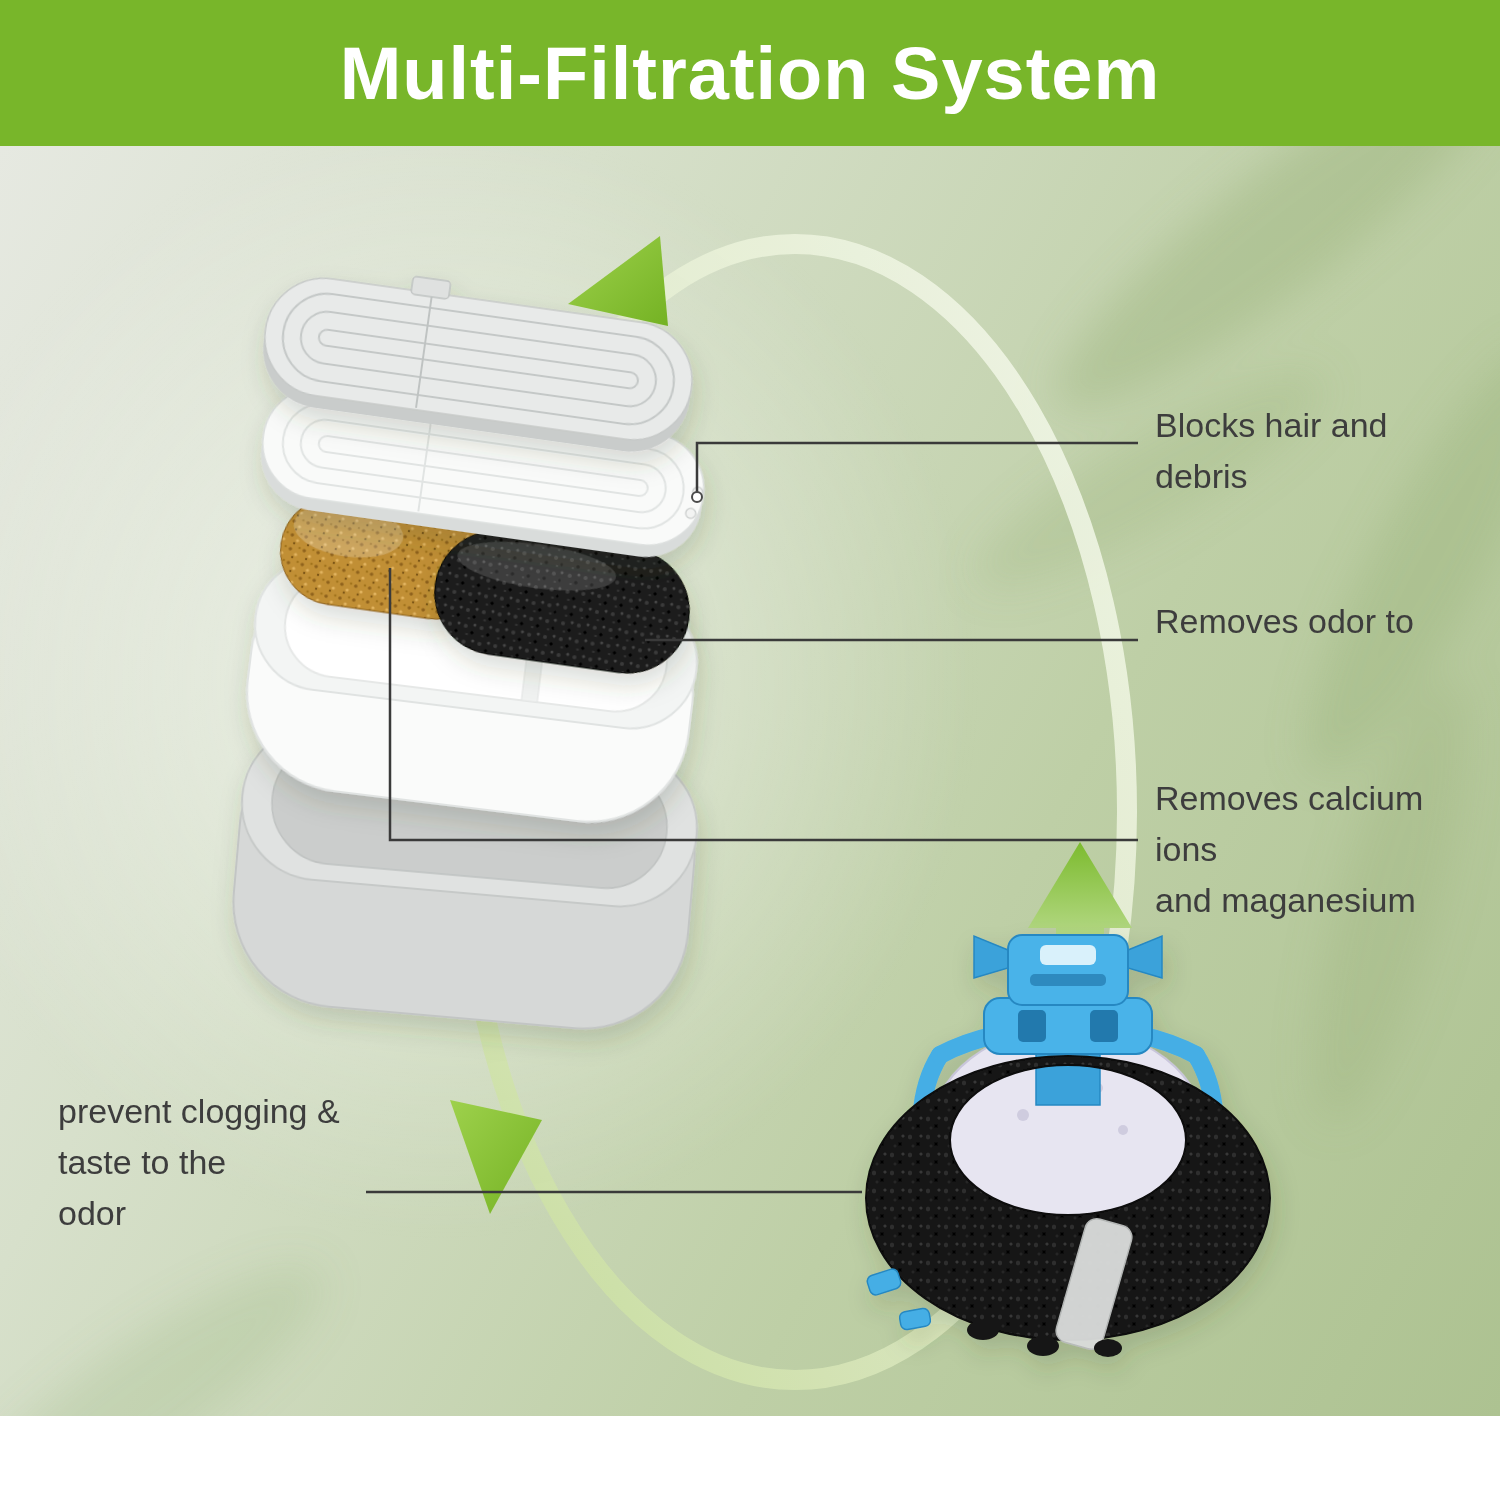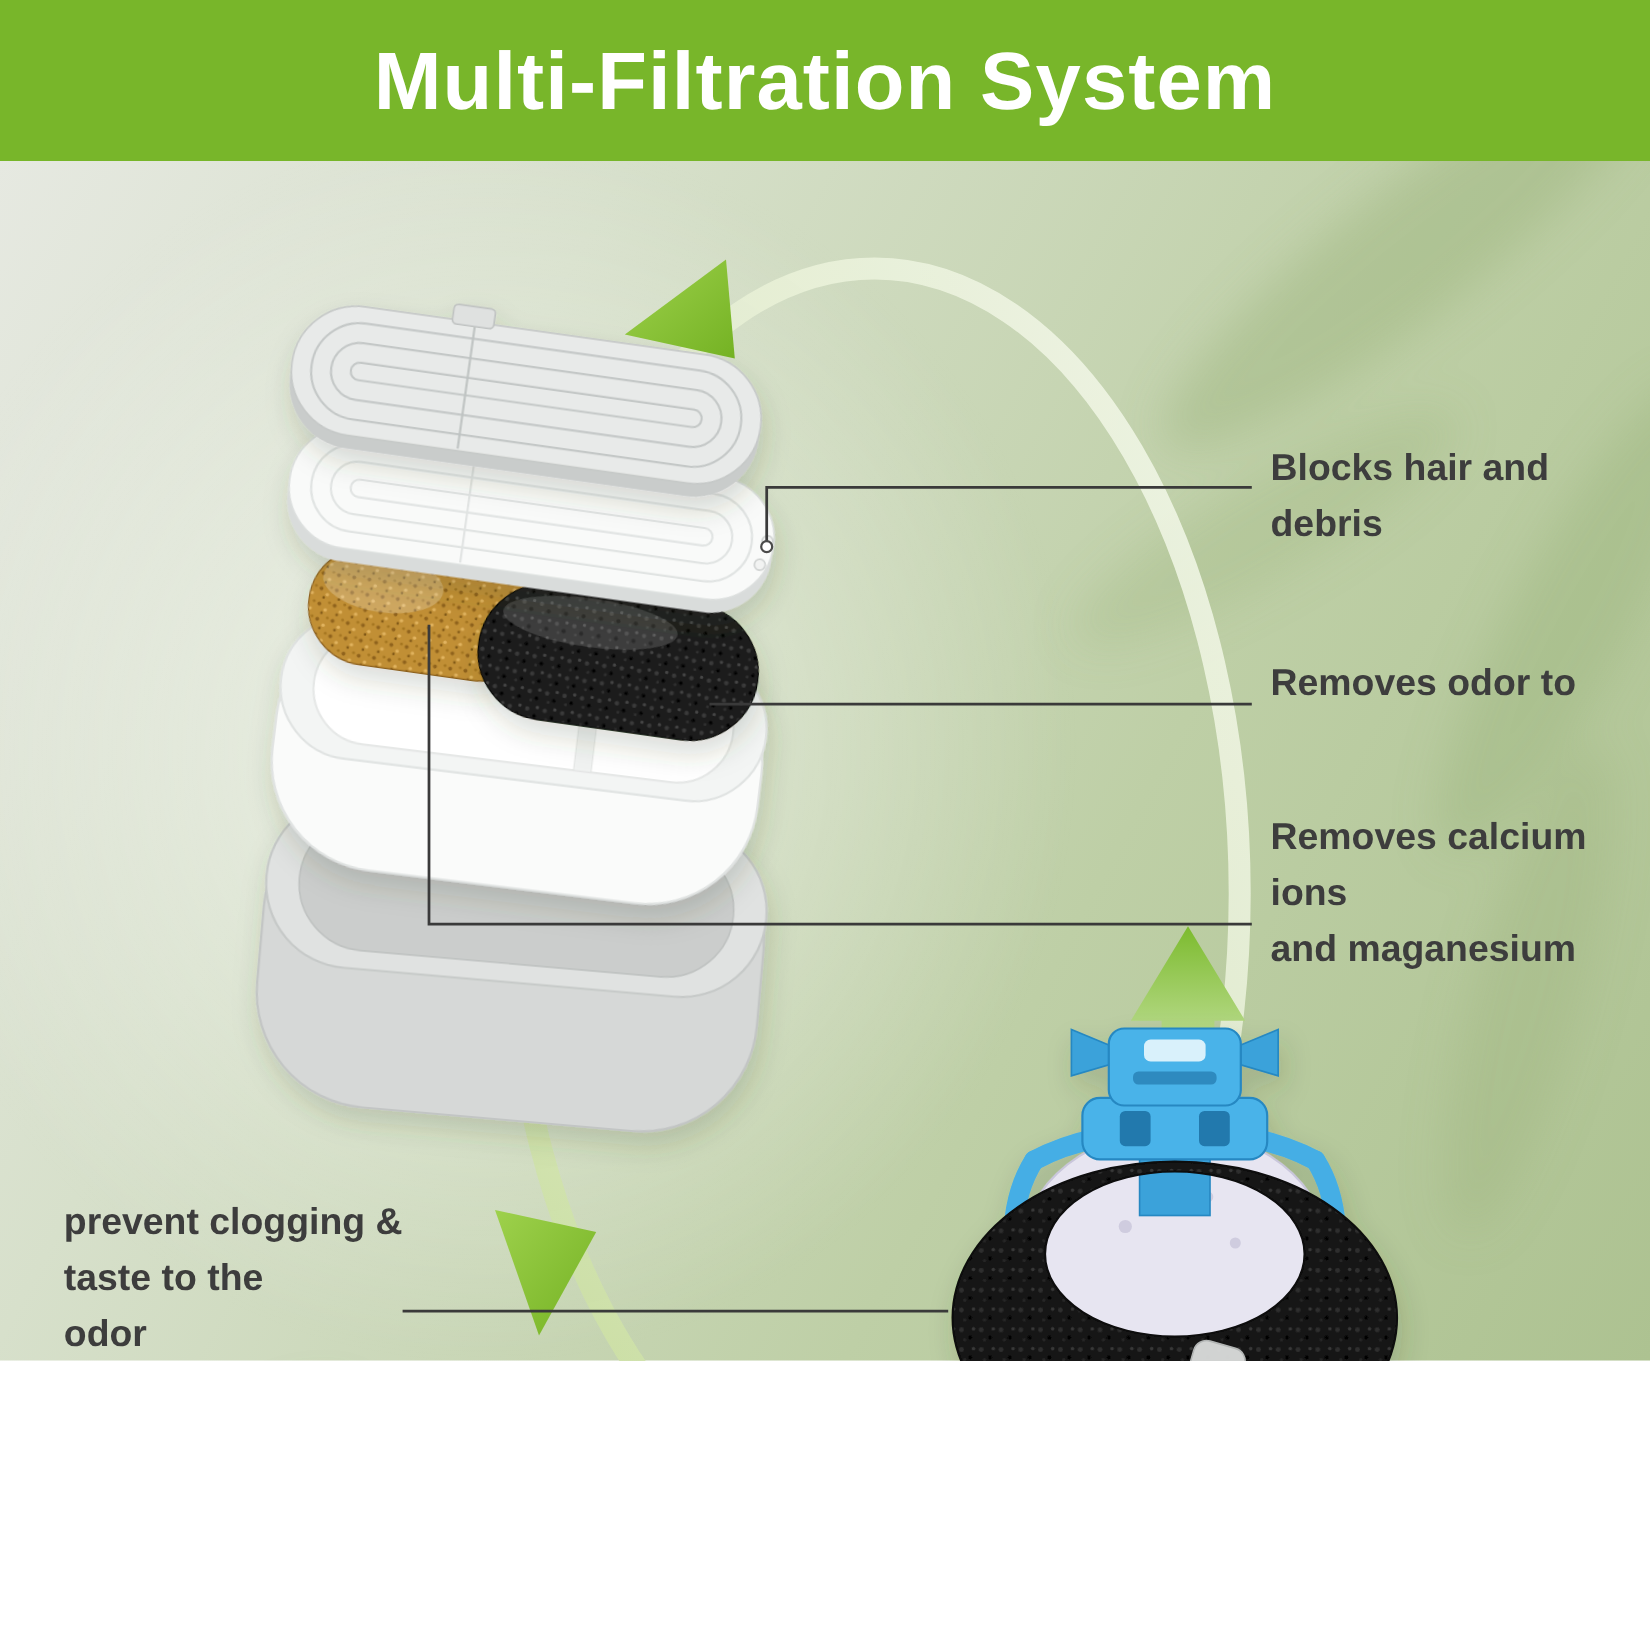--- a/index.html
+++ b/index.html
@@ -1,36 +1,36 @@
 <!DOCTYPE html>
 <html><head>
 <meta charset="utf-8">
 <style>
   * { margin:0; padding:0; box-sizing:border-box; }
   html,body { background:#ffffff; }
   body { font-family:"Liberation Sans", sans-serif; }
   .page {
-    position:relative; width:1500px; height:1237px; overflow:hidden;
+    position:relative; width:1500px; height:1416px; overflow:hidden;
     background:linear-gradient(118deg,#e8eae4 0%,#d7e0cb 30%,#becfa6 66%,#adc291 100%);
   }
   svg.scene { position:absolute; left:0; top:0; width:1500px; height:1500px; }
   .header {
     position:absolute; top:0; left:0; width:1500px; height:146px;
     background:#78b62a; display:flex; align-items:center; justify-content:center;
   }
   .header h1 {
     color:#ffffff; font-size:74px; font-weight:bold; letter-spacing:1px;
   }
   .annot {
-    position:absolute; color:#3d3d3d; font-size:34px; font-weight:bold; line-height:1.5;
+    position:absolute; color:#3d3d3d; font-size:34px; font-weight:normal; line-height:1.5;
     white-space:nowrap;
   }
   #a-blocks   { left:1155px; top:400px; }
   #a-odor     { left:1155px; top:596px;text-align:center; }
-  #a-calcium  { left:1155px; top:736px; }
+  #a-calcium  { left:1155px; top:773px; }
   #a-stops    { left:58px;   top:1086px; }
 </style>
 </head>
 <body>
 
 <div class="page">
 
   <svg class="scene" viewBox="0 0 1500 1500">
     <defs>
       <linearGradient id="gradRing" x1="1" y1="0" x2="0" y2="1">

